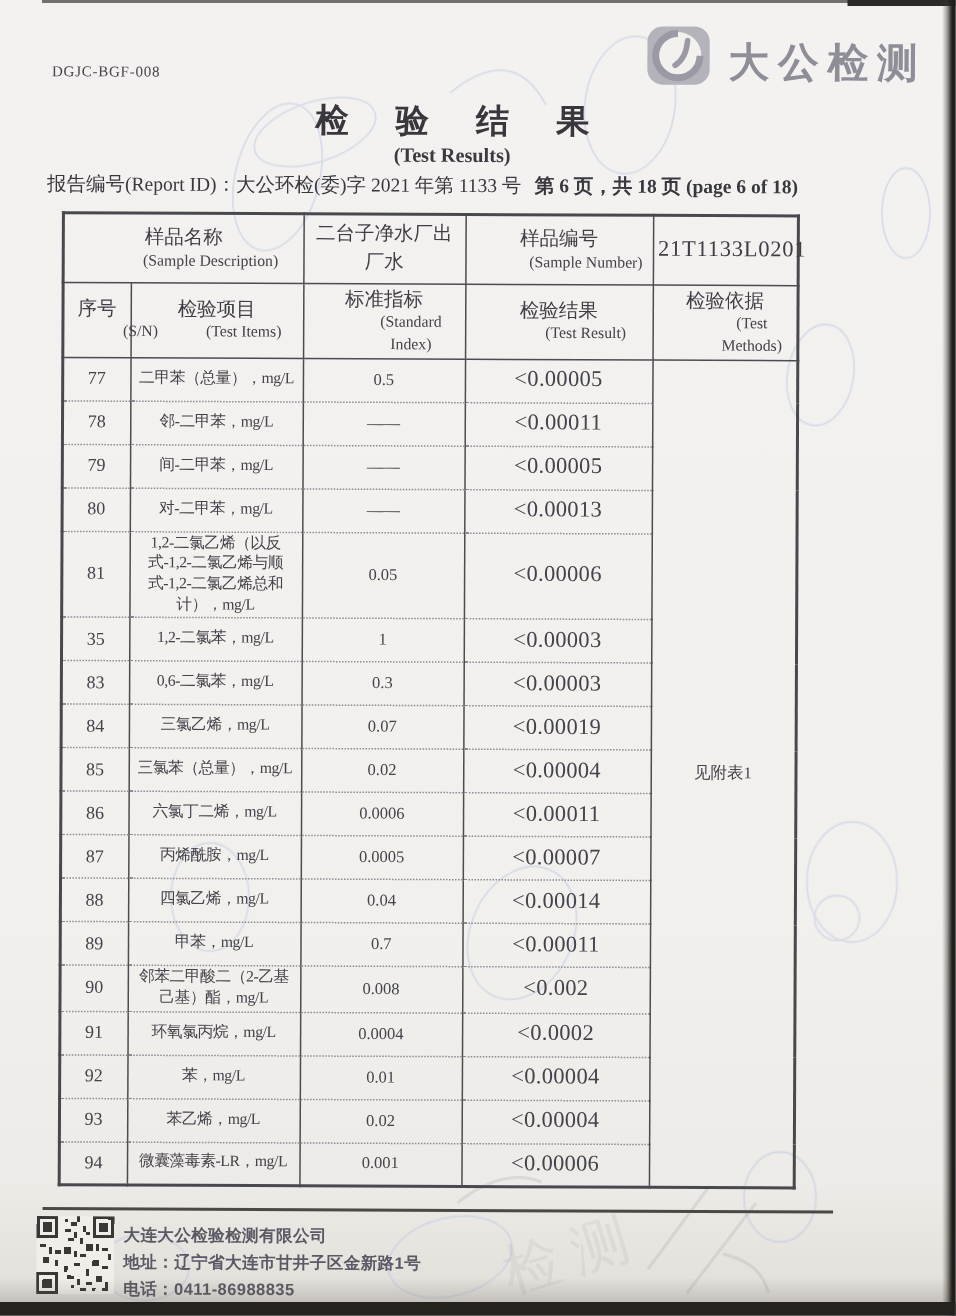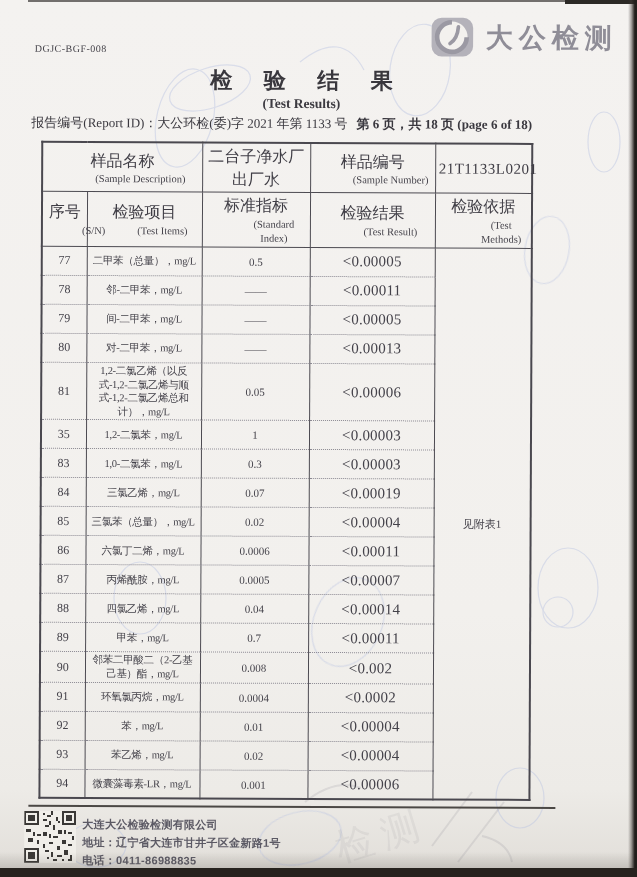--- a/index.html
+++ b/index.html
@@ -6,42 +6,42 @@
   .page {
     position:relative; width:637px; height:877px; margin:0 auto;
     background: linear-gradient(180deg,#f4f2f0 0%,#f2f0ed 70%,#edebe7 90%,#e3e0db 98%);
     font-family:"Liberation Serif", serif;
     color:#3d3b42; overflow:hidden;
   }
   .content { position:absolute; inset:0; transform:rotate(0.25deg); }
 
   .doc-code { position:absolute; left:33px; top:44px; font-size:10px; letter-spacing:.5px; color:#47454c; }
 
-  .logo { position:absolute; left:428px; top:14px; display:flex; align-items:center; }
+  .logo { position:absolute; left:428px; top:14px; display:flex; align-items:flex-end; }
   .logo-text { font-size:27px; font-weight:bold; color:#8f8d97; letter-spacing:6px; margin-left:8px; }
 
   .title { position:absolute; left:0; top:66px; width:600px; text-align:center;
            font-size:22px; font-weight:bold; letter-spacing:13px; text-indent:13px; color:#39373d; }
   .subtitle { position:absolute; left:0; top:96px; width:600px; text-align:center;
               font-size:13.5px; font-weight:bold; color:#3c3a40; }
 
   .report-line { position:absolute; left:30px; top:115px; font-size:13px; color:#3a383f; white-space:nowrap; }
   .report-line .pinfo { margin-left:9px;font-weight:bold; }
 
   .results-table { position:absolute; left:40px; top:142px; width:490px;
                    border-collapse:collapse; table-layout:fixed;
                    border:2px solid #4a484f; }
   .results-table th, .results-table td { border-left:1px solid #4d4b52; border-right:1px solid #4d4b52; padding:1px 3px; }
   .results-table thead th { border-top:1px solid #4d4b52; border-bottom:1px solid #4d4b52; font-weight:normal; text-align:center; vertical-align:middle; }
   .results-table thead tr:first-child { height:46px; }
   .results-table thead tr:nth-child(2) { height:40px; }
   .results-table tbody tr { height:29px; }
   .results-table tbody td { border-top:1px dotted #8b8992; border-bottom:none; text-align:center; vertical-align:middle; }
   .results-table tbody tr:first-child td { border-top:1px solid #4d4b52; }
-  .hcn { font-size:16px; line-height:1.45; color:#3f3d45; }
+  .hcn { font-size:13px; line-height:1.45; color:#3f3d45; }
   .hen { font-size:10.5px; line-height:1.35; color:#44424a;margin-left:36px; }
   .hsn { font-size:15px; letter-spacing:.5px; color:#3f3d45; }
   .c-sn { font-size:12px; color:#44424a; }
   .c-item { font-size:10.5px; letter-spacing:-0.3px; line-height:1.3; color:#44424a; }
   .c-standard { font-size:11px; color:#44424a; }
   .c-result { font-size:15px; letter-spacing:.2px; color:#44424a; }
   .c-methods { font-size:11px; color:#44424a; }
 
   .footer-line { position:absolute; left:30px; top:806px; width:527px; height:2px; background:#4b4845; }
   .qr { position:absolute; left:26px; top:812px; width:52px; height:52px; }
@@ -190,21 +190,21 @@
             <td class="c-result">&lt;0.00006</td>
           </tr>
           <tr>
             <td class="c-sn">35</td>
             <td class="c-item">1,2-二氯苯，mg/L</td>
             <td class="c-standard">1</td>
             <td class="c-result">&lt;0.00003</td>
           </tr>
           <tr>
             <td class="c-sn">83</td>
-            <td class="c-item">1,0-二氯苯，mg/L</td>
+            <td class="c-item">0,6-二氯苯，mg/L</td>
             <td class="c-standard">0.3</td>
             <td class="c-result">&lt;0.00003</td>
           </tr>
           <tr>
             <td class="c-sn">84</td>
             <td class="c-item">三氯乙烯，mg/L</td>
             <td class="c-standard">0.07</td>
             <td class="c-result">&lt;0.00019</td>
           </tr>
           <tr>

